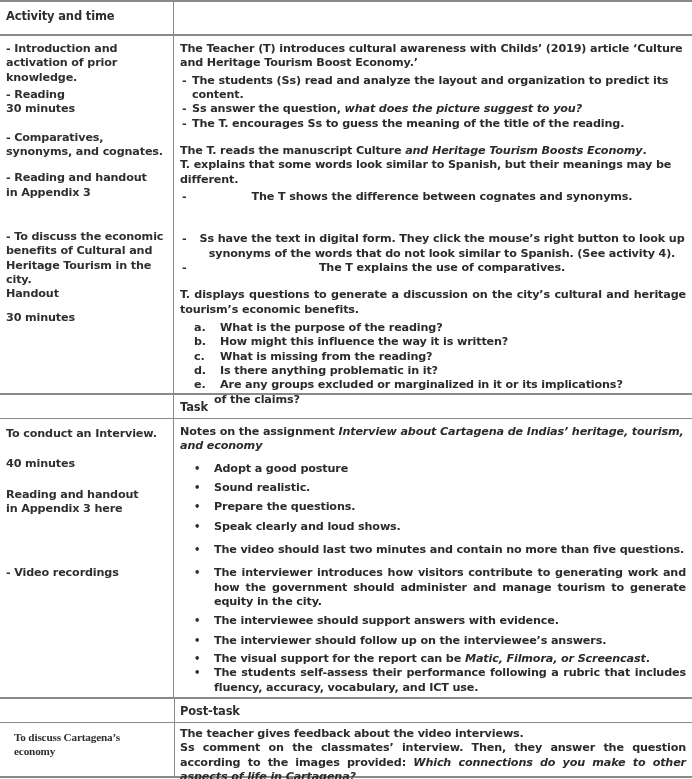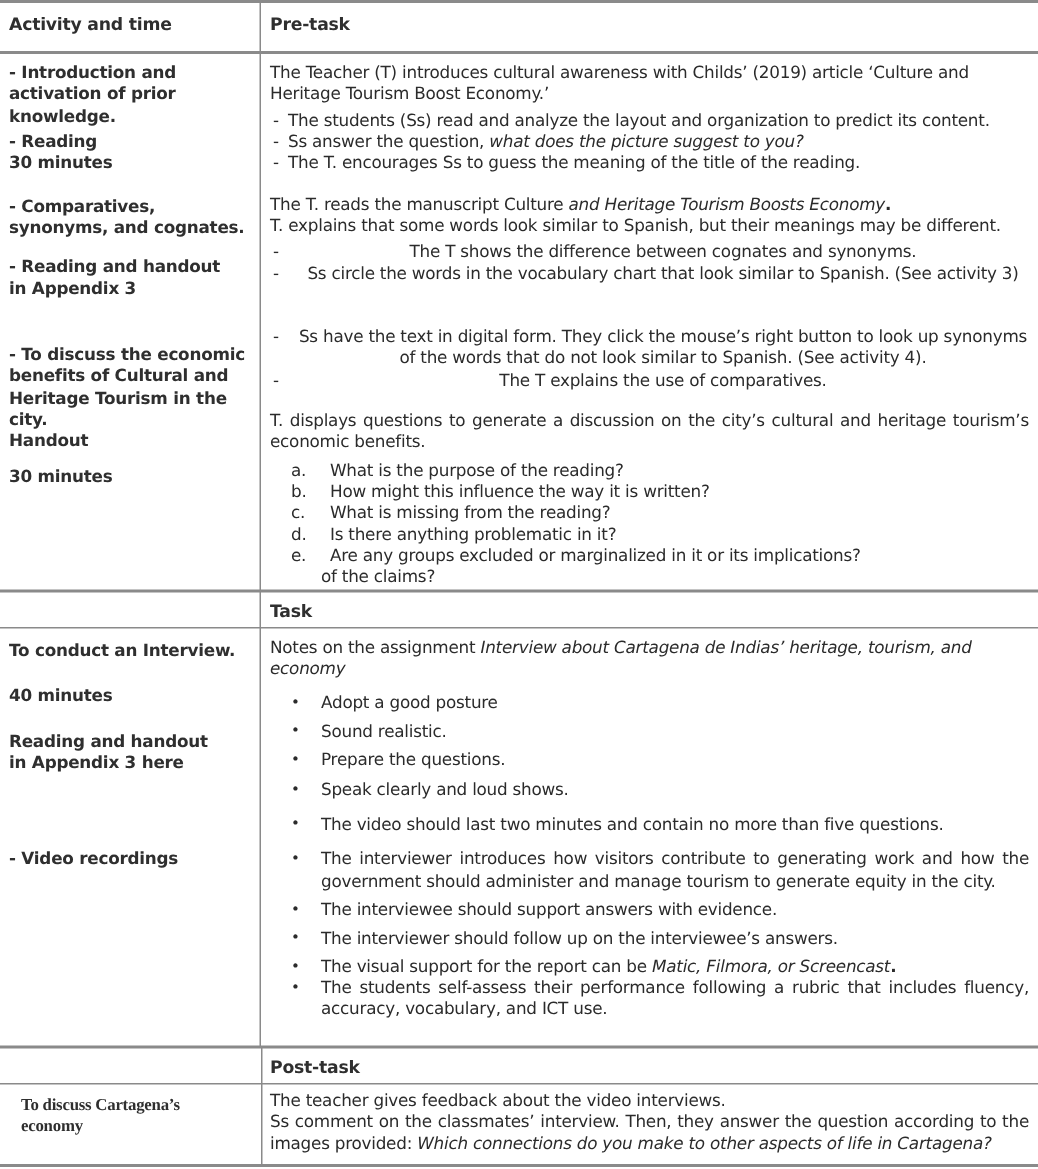--- a/index.html
+++ b/index.html
@@ -9,21 +9,21 @@
     color: #2b2b2b;
     font-size: 11.2px;
     line-height: 1.28;
     letter-spacing: -0.15px;
   }
   .page { position: relative; width: 628px; height: 779px; }
   .hline { position: absolute; left: 0; width: 692px; height: 2px; background: #8a8a8a; }
   .vline { position: absolute; width: 1px; background: #8a8a8a; }
   .cell { position: absolute; }
   .left { left: 6px; width: 162px; font-weight: bold; color: #2f2f2f; }
-  .right { left: 180px; width: 506px; }
+  .right { left: 180px; width: 506px; font-weight: bold; }
   .hdr { font-weight: bold; font-size: 11.5px; color: #2f2f2f; }
   .p { margin: 0; }
   .dash-list { margin: 0; padding: 0; list-style: none; }
   .dash-list li { position: relative; padding-left: 12px; }
   .dash-list li::before { content: "-"; position: absolute; left: 2px; }
   .dash-list li.wide { padding-left: 18px; text-align: center; }
   .alpha-list { margin: 0; padding: 0; list-style: none; }
   .alpha-list li { position: relative; padding-left: 40px; }
   .alpha-list li .mk { position: absolute; left: 14px; }
   .bullet-list { margin: 0; padding: 0; list-style: none; }
@@ -42,21 +42,20 @@
   <div class="hline" style="top:393px;"></div>
   <div class="hline" style="top:418px;height:1px;"></div>
   <div class="hline" style="top:697px;"></div>
   <div class="hline" style="top:722px;height:1px;"></div>
   <div class="hline" style="top:776px;"></div>
 
   <div class="vline" style="left:173px;top:0;height:698px;"></div>
   <div class="vline" style="left:174px;top:698px;height:80px;"></div>
 
   <div class="cell left hdr" style="top:9px;">Activity and time</div>
-  <div class="cell right hdr" style="top:9px;">Pre-task</div>
 
   <div class="cell left" style="top:42px;">
     <div>
       <div>-    Introduction and</div>
       <div>activation of prior</div>
       <div>knowledge.</div>
     </div>
     <div style="height:3px;"></div>
     <div>-    Reading</div>
     <div>30 minutes</div>
@@ -88,21 +87,20 @@
       <li>The students (Ss) read and analyze the layout and organization to predict its content.</li>
       <li><span>Ss answer the question, </span><i>what does the picture suggest to you?</i></li>
       <li>The T. encourages Ss to guess the meaning of the title of the reading.</li>
     </ul>
     <div style="height:13px;"></div>
     <p class="p"><span>The T. reads the manuscript Culture </span><i>and Heritage Tourism Boosts Economy</i><b>.</b></p>
     <p class="p">T. explains that some words look similar to Spanish, but their meanings may be different.</p>
     <div style="height:3px;"></div>
     <ul class="dash-list">
       <li class="wide">The T shows the difference between cognates and synonyms.</li>
-      <li class="wide">Ss circle the words in the vocabulary chart that look similar to Spanish. (See activity 3)</li>
       <li class="wide" style="padding-left:18px;text-indent:0;margin-top:28px;"><span>Ss have the text in digital form. They click the mouse’s right button to look up synonyms of the words that do not look similar to Spanish. (See activity 4).</span></li>
       <li class="wide">The T explains the use of comparatives.</li>
     </ul>
     <div style="height:13px;"></div>
     <p class="p just">T. displays questions to generate a discussion on the city’s cultural and heritage tourism’s economic benefits.</p>
     <div style="height:4px;"></div>
     <ul class="alpha-list">
       <li><span class="mk">a.</span><span>What is the purpose of the reading?</span></li>
       <li><span class="mk">b.</span><span>How might this influence the way it is written?</span></li>
       <li><span class="mk">c.</span><span>What is missing from the reading?</span></li>

